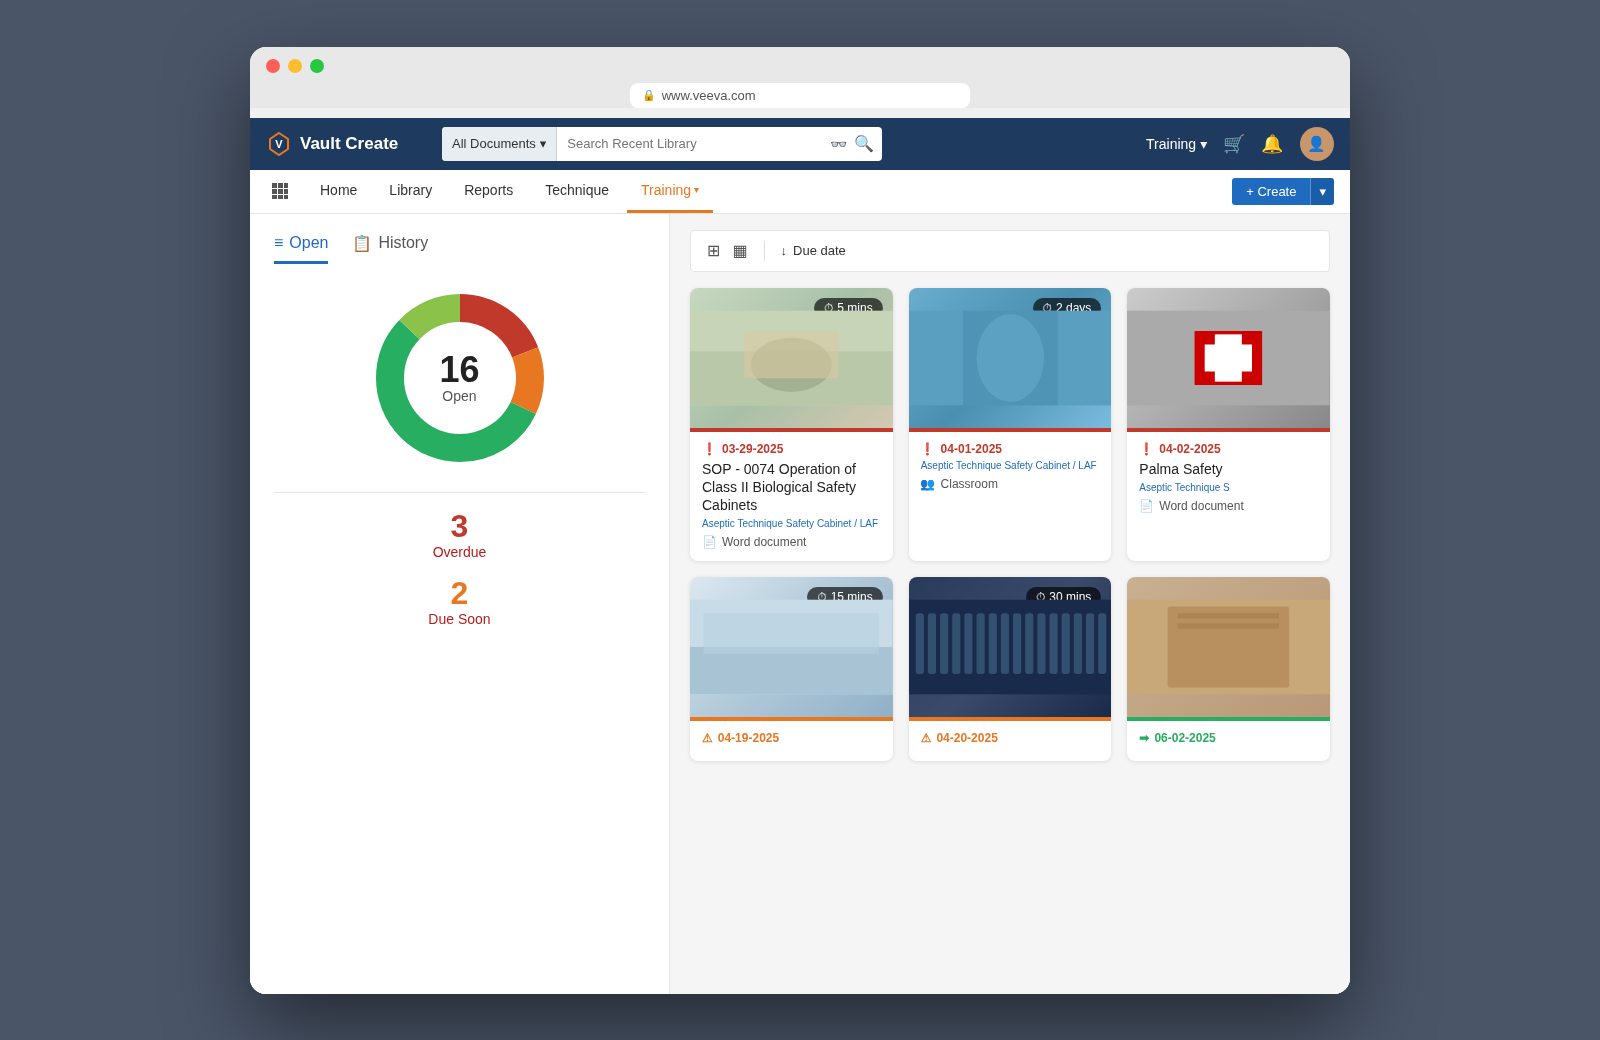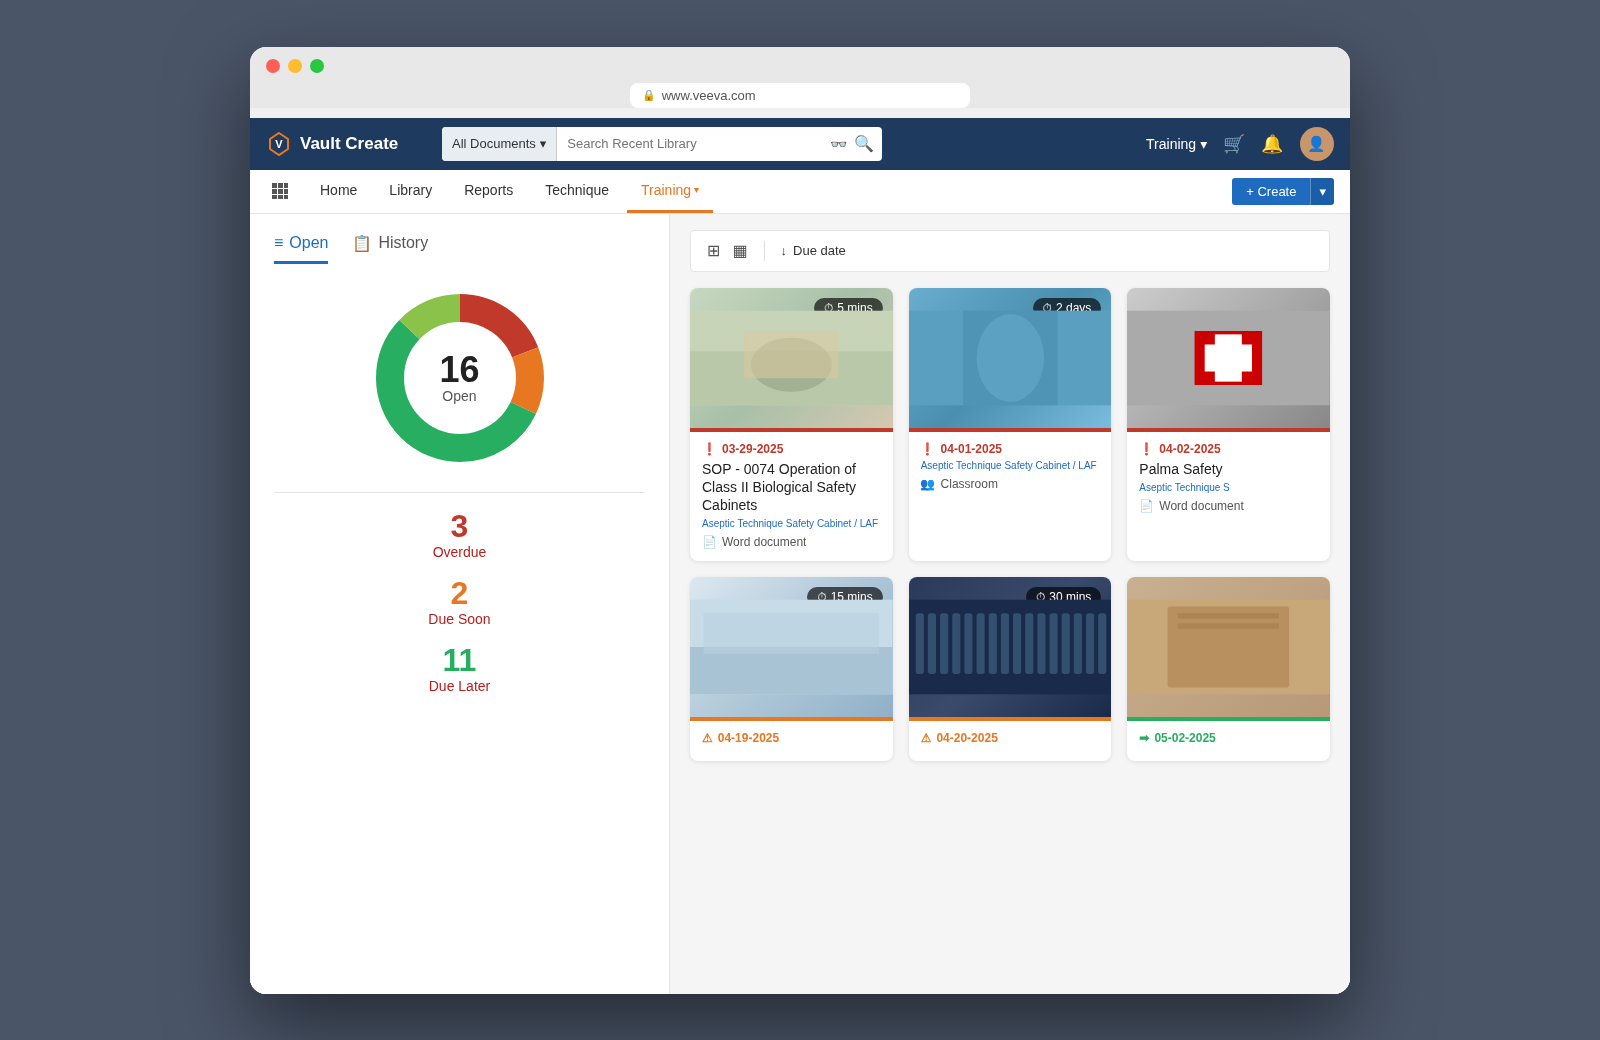--- a/index.html
+++ b/index.html
@@ -652,24 +652,20 @@
         <div class="stat-group">
           <div class="stat-number stat-overdue">3</div>
           <div class="stat-label">Overdue</div>
         </div>
 
         <div class="stat-group">
           <div class="stat-number stat-soon">2</div>
           <div class="stat-label">Due Soon</div>
         </div>
 
-        <div class="stat-group">
-          <div class="stat-number stat-later">11</div>
-          <div class="stat-label">Due Later</div>
-        </div>
       </div>
 
       <div class="right-panel">
         <div class="toolbar">
           <span class="toolbar-icon">⊞</span>
           <span class="toolbar-icon">▦</span>
           <div class="toolbar-divider"></div>
           <div class="sort-btn">
             <span>↓</span>
             <span>Due date</span>
@@ -822,21 +818,21 @@
                 <rect width="300" height="140" fill="#c8a878"></rect>
                 <rect x="60" y="10" width="180" height="120" rx="4" fill="#b89060"></rect>
                 <rect x="75" y="20" width="150" height="8" fill="#a07848" opacity="0.5"></rect>
                 <rect x="75" y="35" width="150" height="8" fill="#a07848" opacity="0.5"></rect>
               </svg>
             </div>
             <div class="card-date-bar-later"></div>
             <div class="card-body">
               <div class="card-date-later">
                 <span>➡</span>
-                <span>05-02-2025</span>
+                <span>06-02-2025</span>
               </div>
             </div>
           </div>
 
         </div>
       </div>
     </div>
   </div>
 </div>
 

